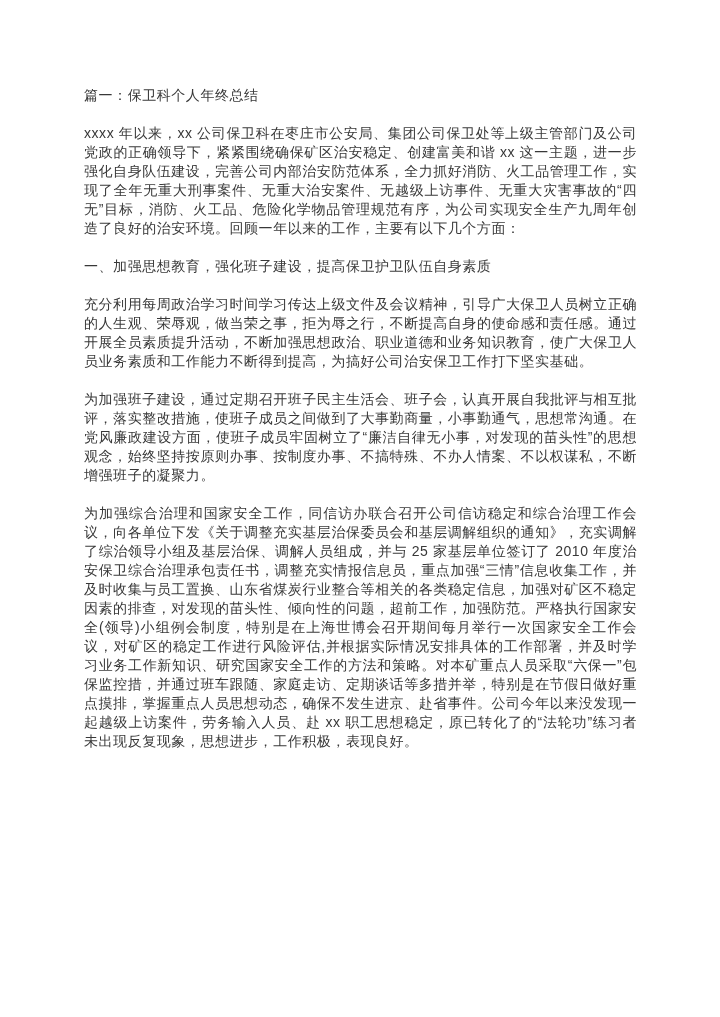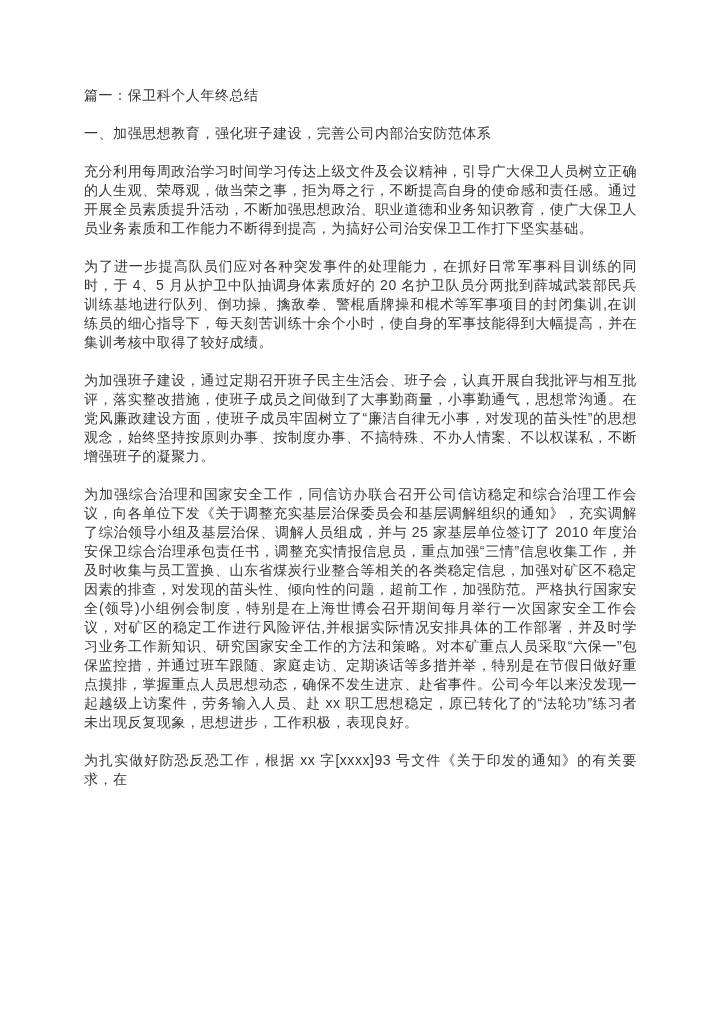--- a/index.html
+++ b/index.html
@@ -30,19 +30,18 @@
   }
   .doc-title,.doc-heading{
     text-align:left;
   }
 </style>
 </head>
 <body>
 
 <div class="page">
   <p class="doc-block doc-title">篇一：保卫科个人年终总结</p>
-  <p class="doc-block doc-heading">一、加强思想教育，强化班子建设，完善公司内部治安防范体系</p>
+  <p class="doc-block">xxxx 年以来，xx 公司保卫科在枣庄市公安局、集团公司保卫处等上级主管部门及公司党政的正确领导下，紧紧围绕确保矿区治安稳定、创建富美和谐 xx 这一主题，进一步强化自身队伍建设，完善公司内部治安防范体系，全力抓好消防、火工品管理工作，实现了全年无重大刑事案件、无重大治安案件、无越级上访事件、无重大灾害事故的“四无”目标，消防、火工品、危险化学物品管理规范有序，为公司实现安全生产九周年创造了良好的治安环境。回顾一年以来的工作，主要有以下几个方面：</p>
+  <p class="doc-block doc-heading">一、加强思想教育，强化班子建设，提高保卫护卫队伍自身素质</p>
   <p class="doc-block">充分利用每周政治学习时间学习传达上级文件及会议精神，引导广大保卫人员树立正确的人生观、荣辱观，做当荣之事，拒为辱之行，不断提高自身的使命感和责任感。通过开展全员素质提升活动，不断加强思想政治、职业道德和业务知识教育，使广大保卫人员业务素质和工作能力不断得到提高，为搞好公司治安保卫工作打下坚实基础。</p>
-  <p class="doc-block">为了进一步提高队员们应对各种突发事件的处理能力，在抓好日常军事科目训练的同时，于 4、5 月从护卫中队抽调身体素质好的 20 名护卫队员分两批到薛城武装部民兵训练基地进行队列、倒功操、擒敌拳、警棍盾牌操和棍术等军事项目的封闭集训,在训练员的细心指导下，每天刻苦训练十余个小时，使自身的军事技能得到大幅提高，并在集训考核中取得了较好成绩。</p>
   <p class="doc-block">为加强班子建设，通过定期召开班子民主生活会、班子会，认真开展自我批评与相互批评，落实整改措施，使班子成员之间做到了大事勤商量，小事勤通气，思想常沟通。在党风廉政建设方面，使班子成员牢固树立了“廉洁自律无小事，对发现的苗头性”的思想观念，始终坚持按原则办事、按制度办事、不搞特殊、不办人情案、不以权谋私，不断增强班子的凝聚力。</p>
   <p class="doc-block">为加强综合治理和国家安全工作，同信访办联合召开公司信访稳定和综合治理工作会议，向各单位下发《关于调整充实基层治保委员会和基层调解组织的通知》，充实调解了综治领导小组及基层治保、调解人员组成，并与 25 家基层单位签订了 2010 年度治安保卫综合治理承包责任书，调整充实情报信息员，重点加强“三情”信息收集工作，并及时收集与员工置换、山东省煤炭行业整合等相关的各类稳定信息，加强对矿区不稳定因素的排查，对发现的苗头性、倾向性的问题，超前工作，加强防范。严格执行国家安全(领导)小组例会制度，特别是在上海世博会召开期间每月举行一次国家安全工作会议，对矿区的稳定工作进行风险评估,并根据实际情况安排具体的工作部署，并及时学习业务工作新知识、研究国家安全工作的方法和策略。对本矿重点人员采取“六保一”包保监控措，并通过班车跟随、家庭走访、定期谈话等多措并举，特别是在节假日做好重点摸排，掌握重点人员思想动态，确保不发生进京、赴省事件。公司今年以来没发现一起越级上访案件，劳务输入人员、赴 xx 职工思想稳定，原已转化了的“法轮功”练习者未出现反复现象，思想进步，工作积极，表现良好。</p>
-  <p class="doc-block">为扎实做好防恐反恐工作，根据 xx 字[xxxx]93 号文件《关于印发的通知》的有关要求，在</p>
 </div>
 
 </body></html>

